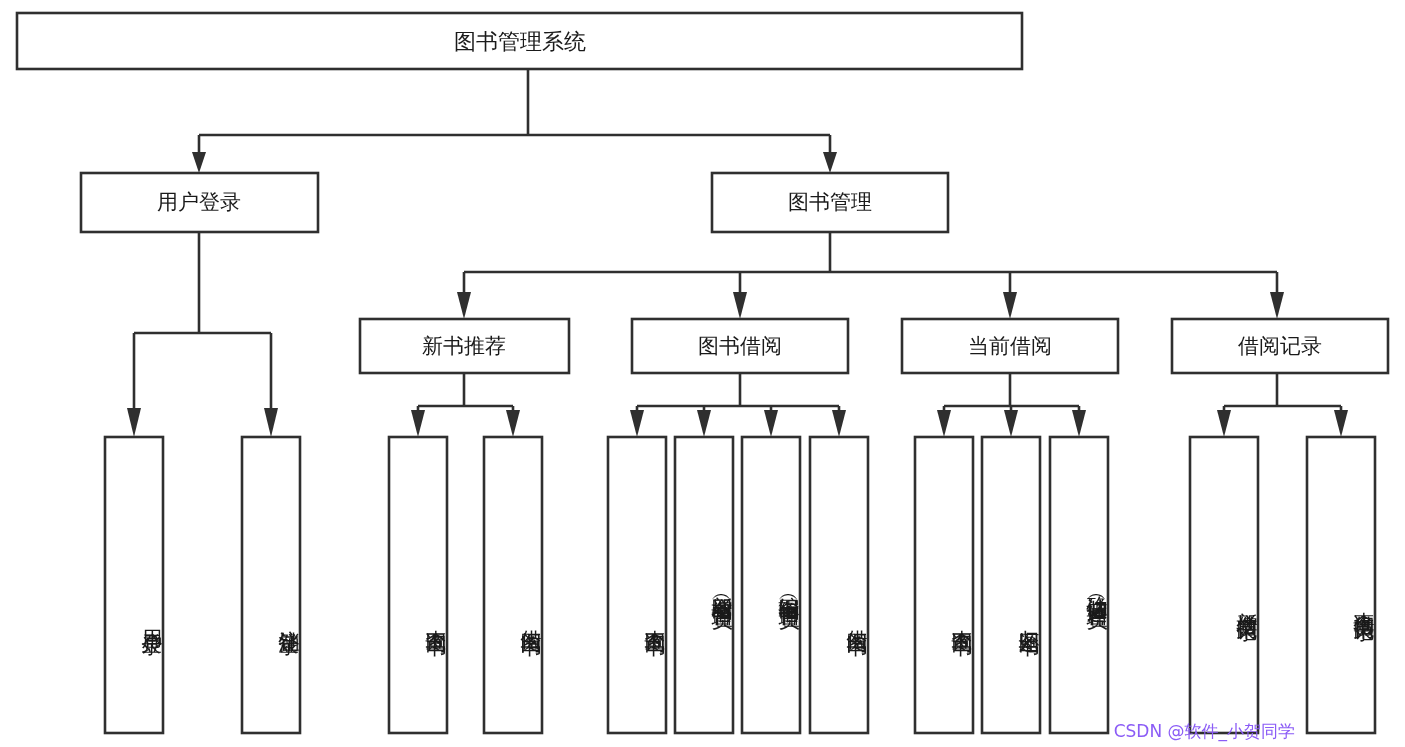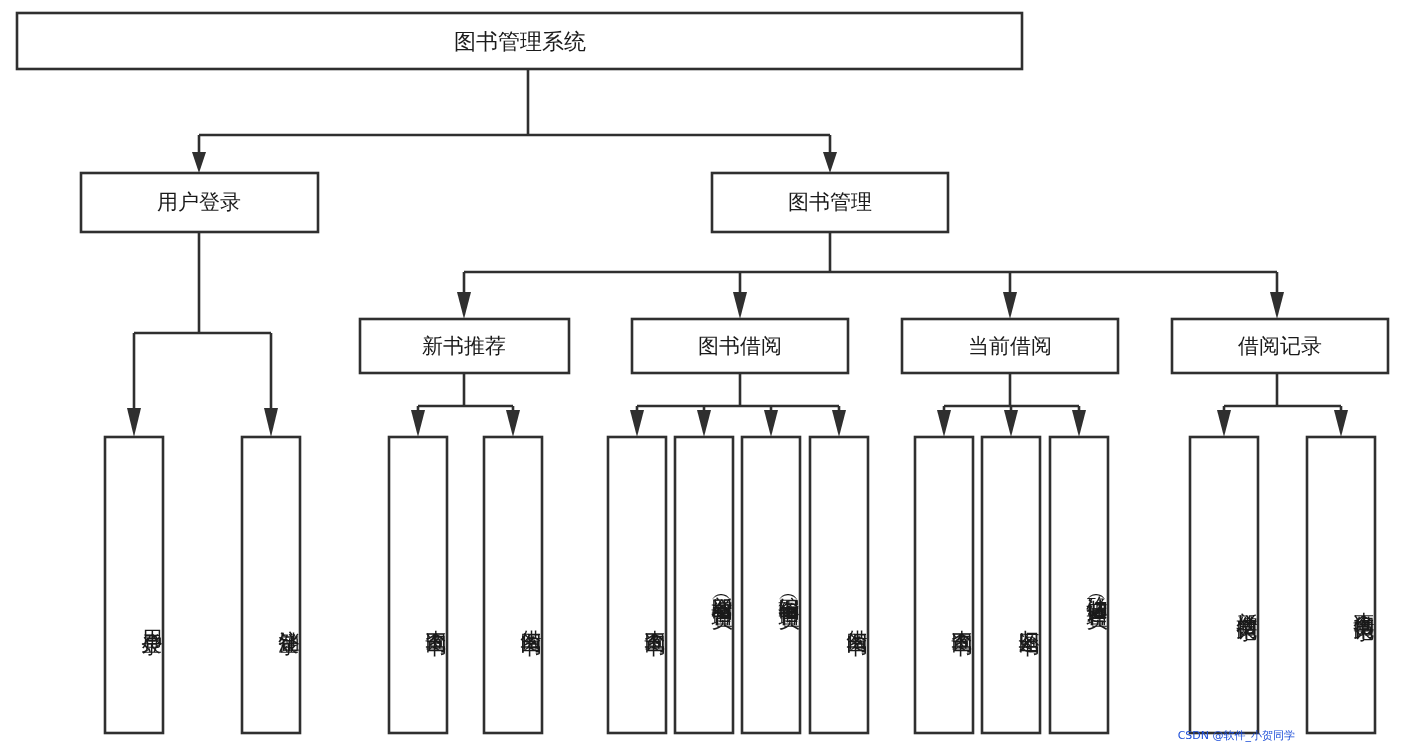--- a/index.html
+++ b/index.html
@@ -64,22 +64,22 @@
     display: flex;
     align-items: flex-start;
     justify-content: center;
     pointer-events: none;
   }
   .watermark {
     position: absolute;
     right: 8px;
     bottom: 4px;
     font-family: "DejaVu Sans", "Liberation Sans", sans-serif;
-    font-size: 11px;
-    color: #1d4ed8;
+    font-size: 17px;
+    color: #8b5cf6;
     white-space: nowrap;
     margin-top: 13px;
   }
 </style>
 </head>
 <body>
 
 <div id="diagram-root">
 
   <svg id="flow" viewBox="0 0 1405 747">

